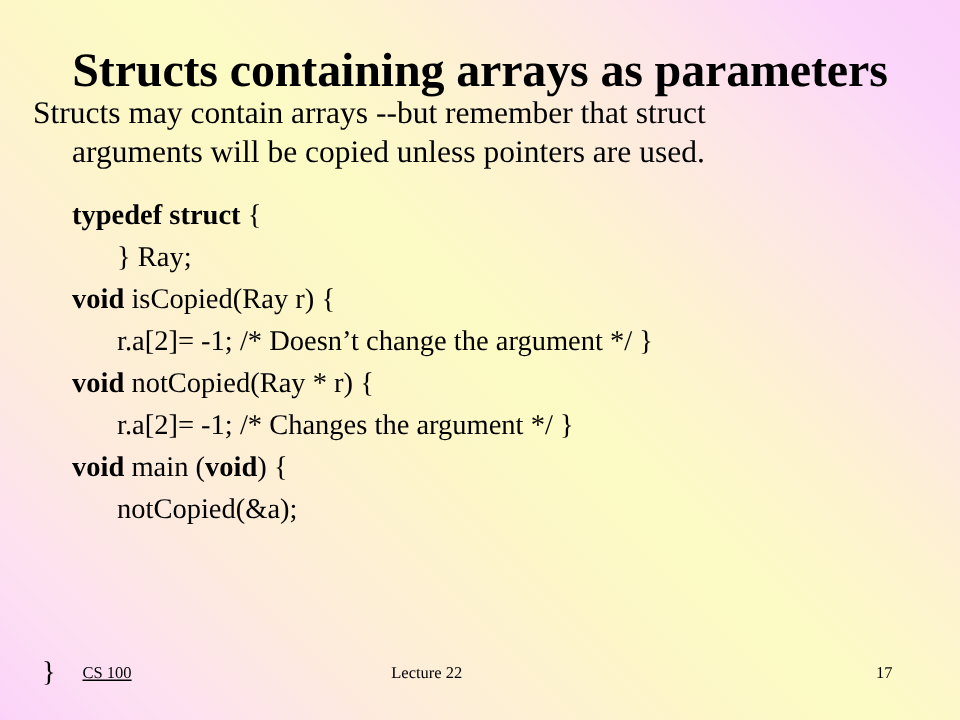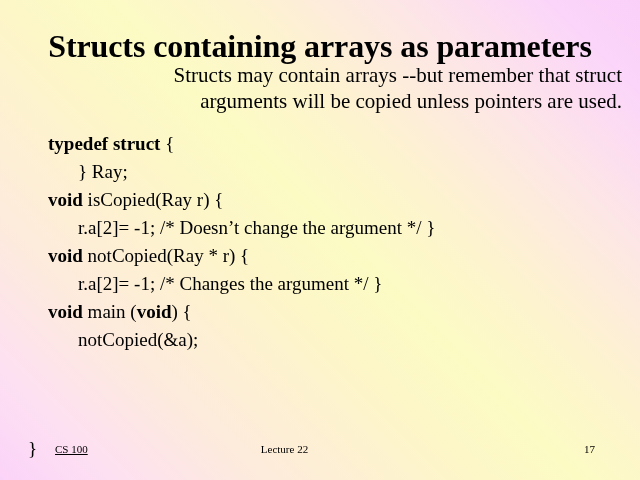--- a/index.html
+++ b/index.html
@@ -48,21 +48,21 @@
   }
 
   
   #body-text {
     position: absolute;
     top: 62px;
     left: 22px;
     width: 600px;
     font-size: 21px;
     line-height: 26px;
-    text-align: right;
+    text-align: left;
   }
   #body-text .line2 {
     display: block;
     padding-left: 26px;
   }
 
   
   #code-block {
     position: absolute;
     top: 130px;

